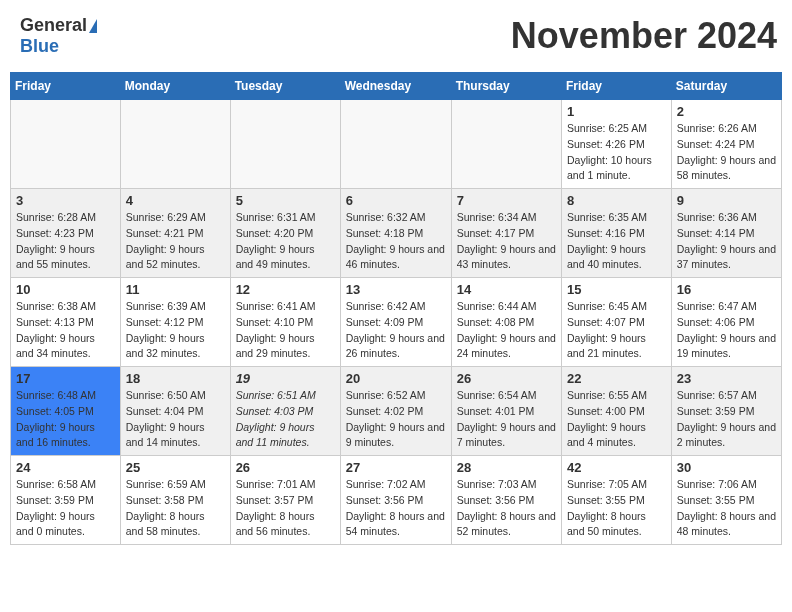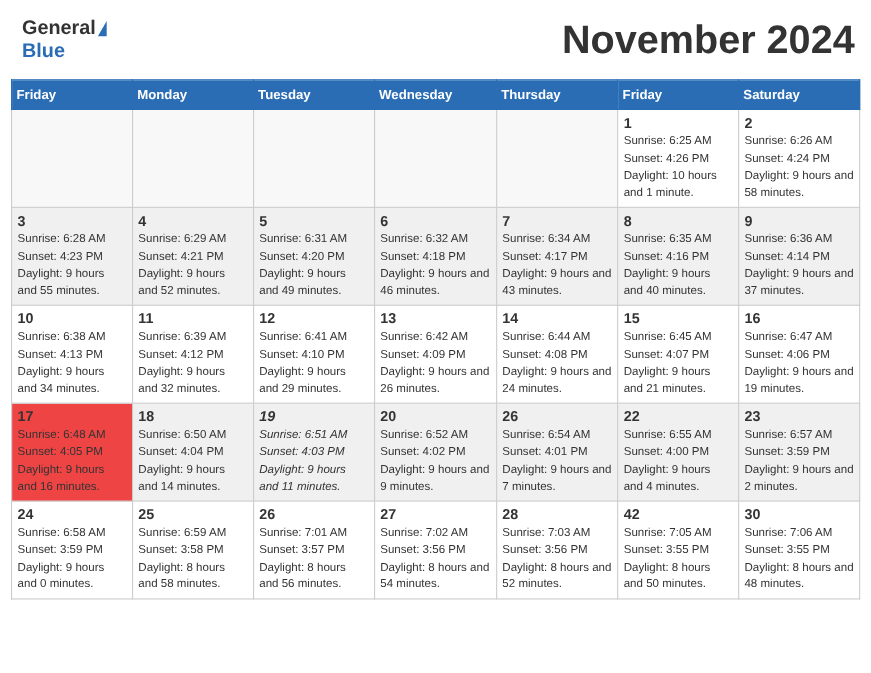--- a/index.html
+++ b/index.html
@@ -197,21 +197,21 @@
         <td>
           <span class="day-num">15</span>
           <div class="day-info">Sunrise: 6:45 AM<br>Sunset: 4:07 PM<br>Daylight: 9 hours and 21 minutes.</div>
         </td>
         <td>
           <span class="day-num">16</span>
           <div class="day-info">Sunrise: 6:47 AM<br>Sunset: 4:06 PM<br>Daylight: 9 hours and 19 minutes.</div>
         </td>
       </tr>
       <tr style="background: rgb(240, 240, 240);">
-        <td style="background: #ef4444;">
+        <td style="background: #3b82f6;">
           <span class="day-num">17</span>
           <div class="day-info">Sunrise: 6:48 AM<br>Sunset: 4:05 PM<br>Daylight: 9 hours and 16 minutes.</div>
         </td>
         <td style="background: rgb(240, 240, 240);">
           <span class="day-num">18</span>
           <div class="day-info">Sunrise: 6:50 AM<br>Sunset: 4:04 PM<br>Daylight: 9 hours and 14 minutes.</div>
         </td>
         <td style="background: rgb(240, 240, 240); font-style: italic;">
           <span class="day-num">19</span>
           <div class="day-info">Sunrise: 6:51 AM<br>Sunset: 4:03 PM<br>Daylight: 9 hours and 11 minutes.</div>

